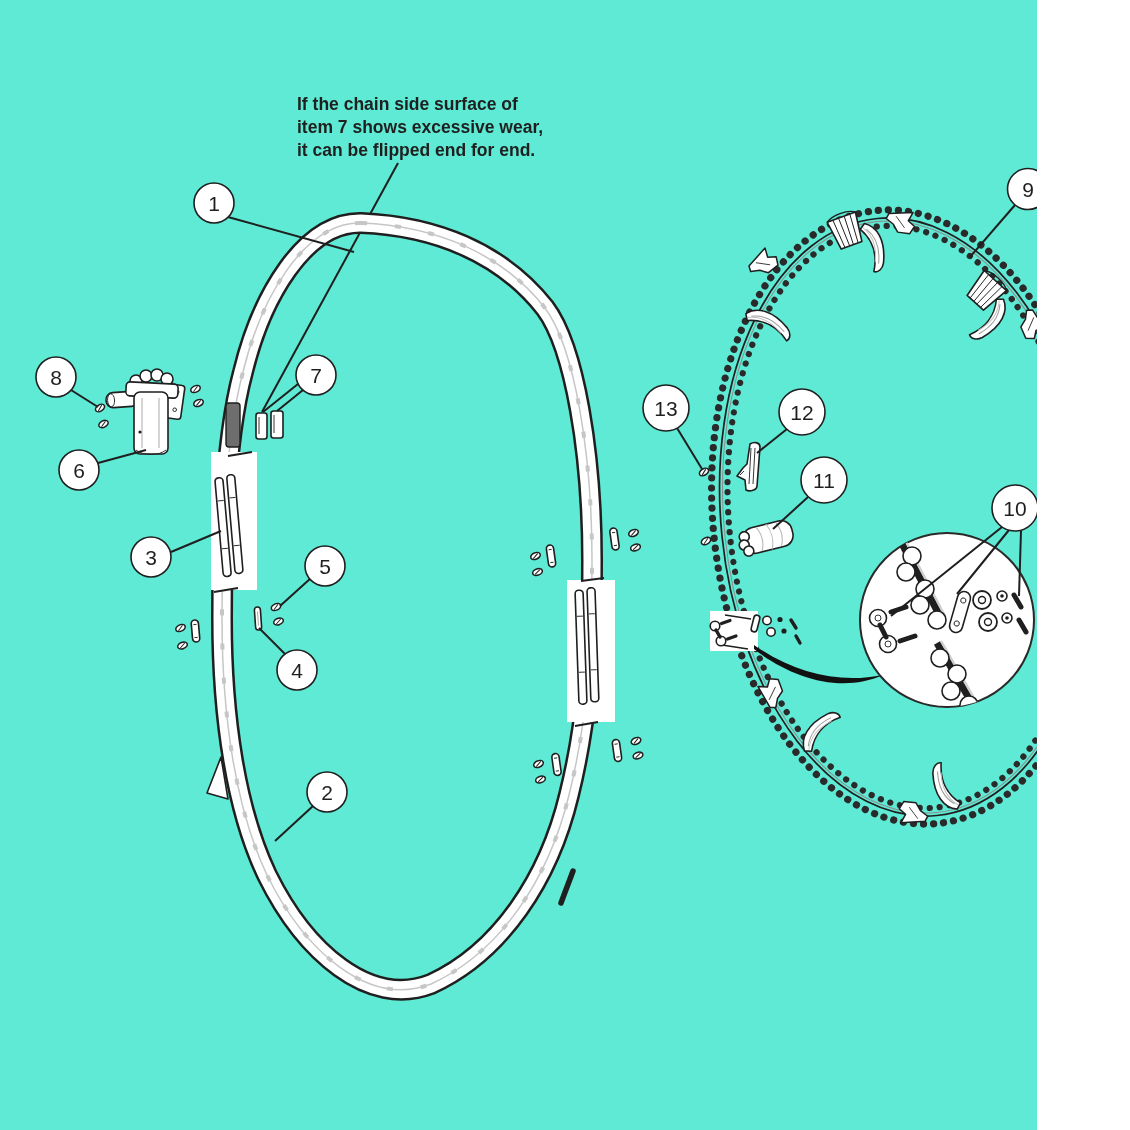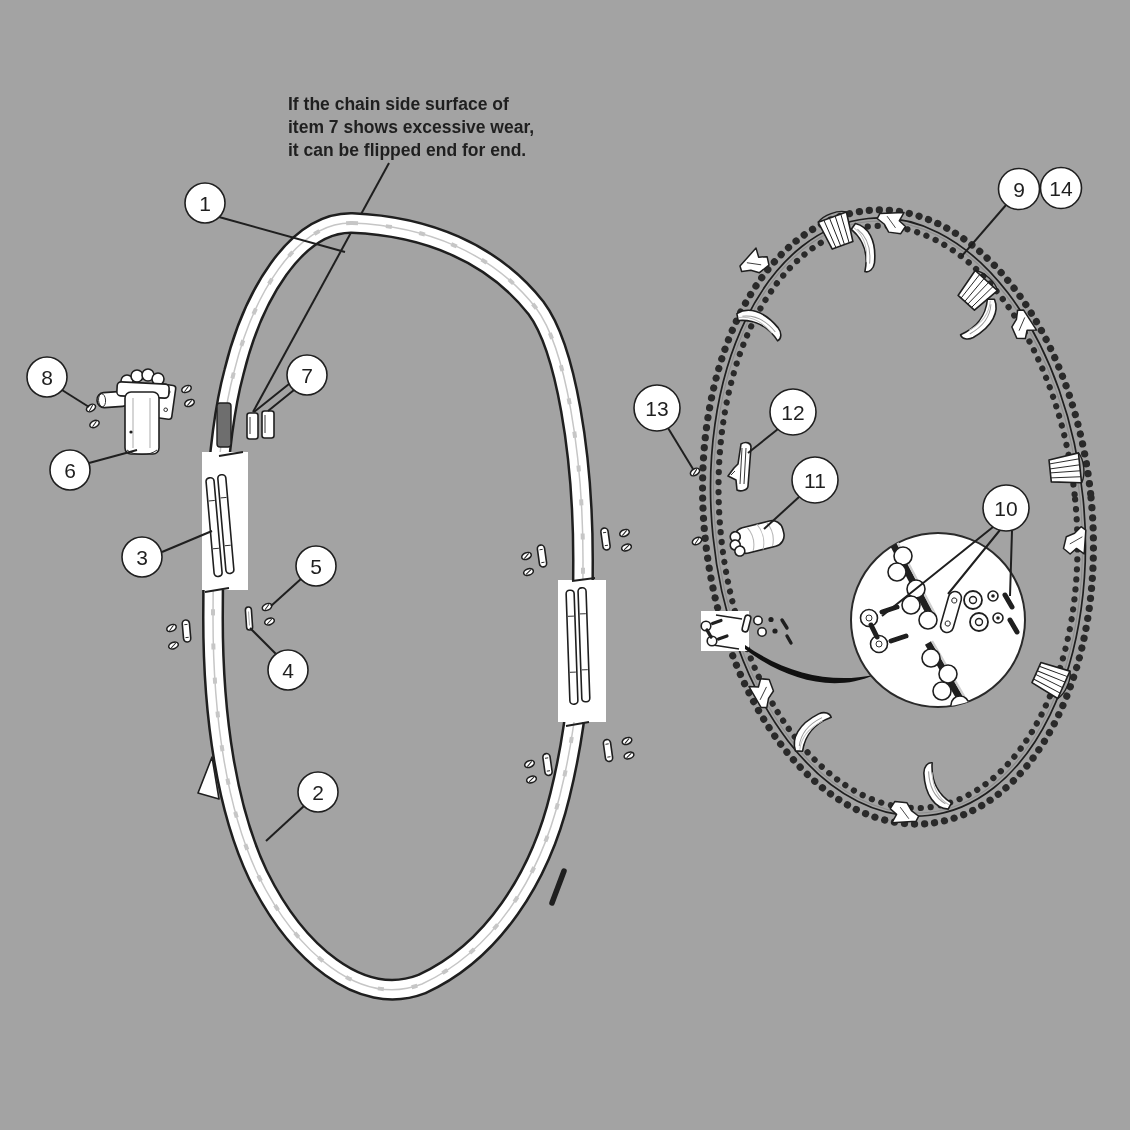--- a/index.html
+++ b/index.html
@@ -1,17 +1,17 @@
 <!DOCTYPE html>
 <html><head>
 <meta charset="utf-8">
 <style>
   html,body{margin:0;padding:0;background:#fff;}
   body{font-family:"Liberation Sans", sans-serif;}
-  .stage{position:relative;width:1130px;height:1130px;background:#a3a3a3;overflow:hidden;}
+  .stage{position:relative;width:1028px;height:1130px;background:#5eead4;overflow:hidden;padding-left:9px;}
   svg{display:block;}
   .note-line{font-size:17.5px;font-weight:bold;fill:#1f1f1f;}
   .callout-num{font-size:21px;fill:#1f1f1f;text-anchor:middle;}
   .ln{stroke:#1f1f1f;fill:none;}
   .leader{stroke:#1f1f1f;stroke-width:2;fill:none;}
   .part{fill:#fff;stroke:#1f1f1f;stroke-width:1.6;stroke-linejoin:round;}
   .thin{stroke:#1f1f1f;stroke-width:0.9;fill:none;}
   .gray{stroke:#b9b9b9;fill:none;}
 </style>
 </head>

